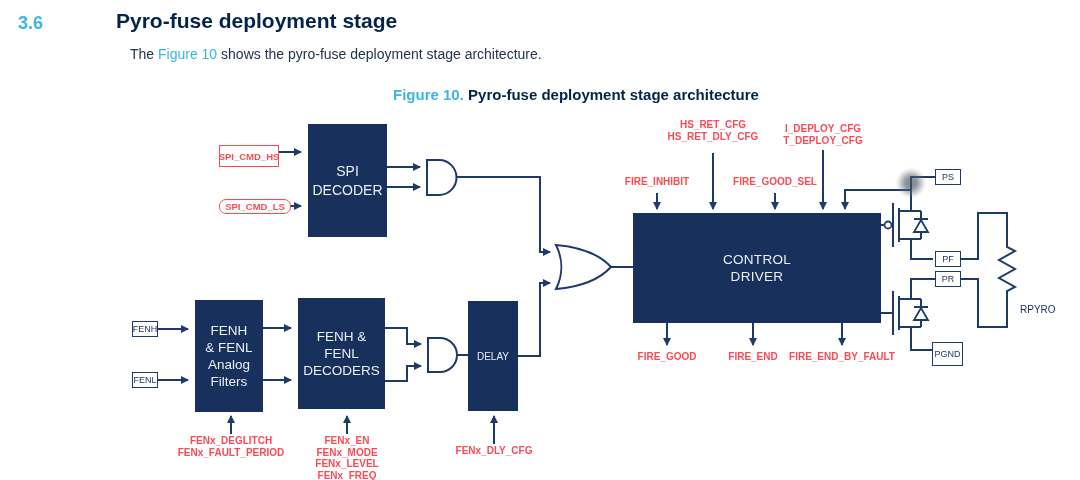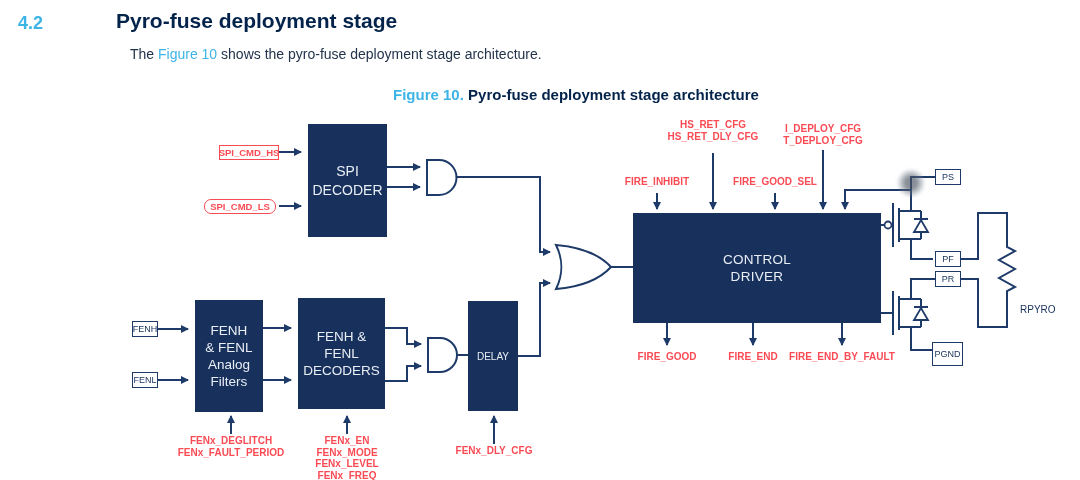--- a/index.html
+++ b/index.html
@@ -27,21 +27,21 @@
   .symfill{stroke:var(--line);stroke-width:1.8;fill:#fff;}
   .smudge{position:absolute;left:897px;top:169px;width:28px;height:28px;border-radius:50%;
           background:radial-gradient(circle,rgba(72,82,96,.65) 0 28%,rgba(120,130,145,.35) 55%,rgba(120,130,145,0) 75%);
           filter:blur(1.5px);pointer-events:none;}
 </style>
 </head>
 <body>
 
 <div class="page">
 
-  <div class="sec-num">4.2</div>
+  <div class="sec-num">3.6</div>
   <h1 class="sec-title">Pyro-fuse deployment stage</h1>
   <p class="intro"><span>The </span><a class="link">Figure 10</a><span> shows the pyro-fuse deployment stage architecture.</span></p>
   <div class="caption"><span class="cap-num">Figure 10.</span><span> Pyro-fuse deployment stage architecture</span></div>
 
   <svg class="wires" width="1080" height="480" viewBox="0 0 1080 480">
     <defs>
       <marker id="arr" markerUnits="userSpaceOnUse" markerWidth="9" markerHeight="9" refX="7" refY="4" orient="auto">
         <path d="M0,0 L8,4 L0,8 Z" fill="#1d3a69"></path>
       </marker>
     </defs>
@@ -133,22 +133,22 @@
 &amp; FENL
 Analog
 Filters</div>
   <div class="block" style="left:298px;top:298px;width:87px;height:111px;">FENH &amp;
 FENL
 DECODERS</div>
   <div class="block" style="left:468px;top:301px;width:50px;height:110px;font-size:10px;">DELAY</div>
   <div class="block" style="left:633px;top:213px;width:248px;height:110px;letter-spacing:0.3px;">CONTROL
 DRIVER</div>
 
-  <div class="port-box red" style="left:219px;top:145px;width:60px;height:15px;">SPI_CMD_HS</div>
-  <div class="port-box red" style="left:204px;top:199px;width:72px;height:15px;border-radius:7px;">SPI_CMD_LS</div>
+  <div class="port-box red" style="left:219px;top:145px;width:60px;height:22px;">SPI_CMD_HS</div>
+  <div class="port-box red" style="left:219px;top:199px;width:72px;height:15px;border-radius:7px;">SPI_CMD_LS</div>
   <div class="port-box" style="left:132px;top:321px;width:26px;height:16px;">FENH</div>
   <div class="port-box" style="left:132px;top:372px;width:26px;height:16px;">FENL</div>
   <div class="port-box" style="left:935px;top:169px;width:26px;height:16px;">PS</div>
   <div class="port-box" style="left:935px;top:251px;width:26px;height:16px;">PF</div>
   <div class="port-box" style="left:935px;top:271px;width:26px;height:16px;">PR</div>
   <div class="port-box" style="left:932px;top:342px;width:31px;height:24px;">PGND</div>
   <div class="label-navy" style="left:1020px;top:260px;margin-top:44px;">RPYRO</div>
 
   <div class="label-red" style="left:657px;top:176px;">FIRE_INHIBIT</div>
   <div class="label-red" style="left:713px;top:119px;">HS_RET_CFG

